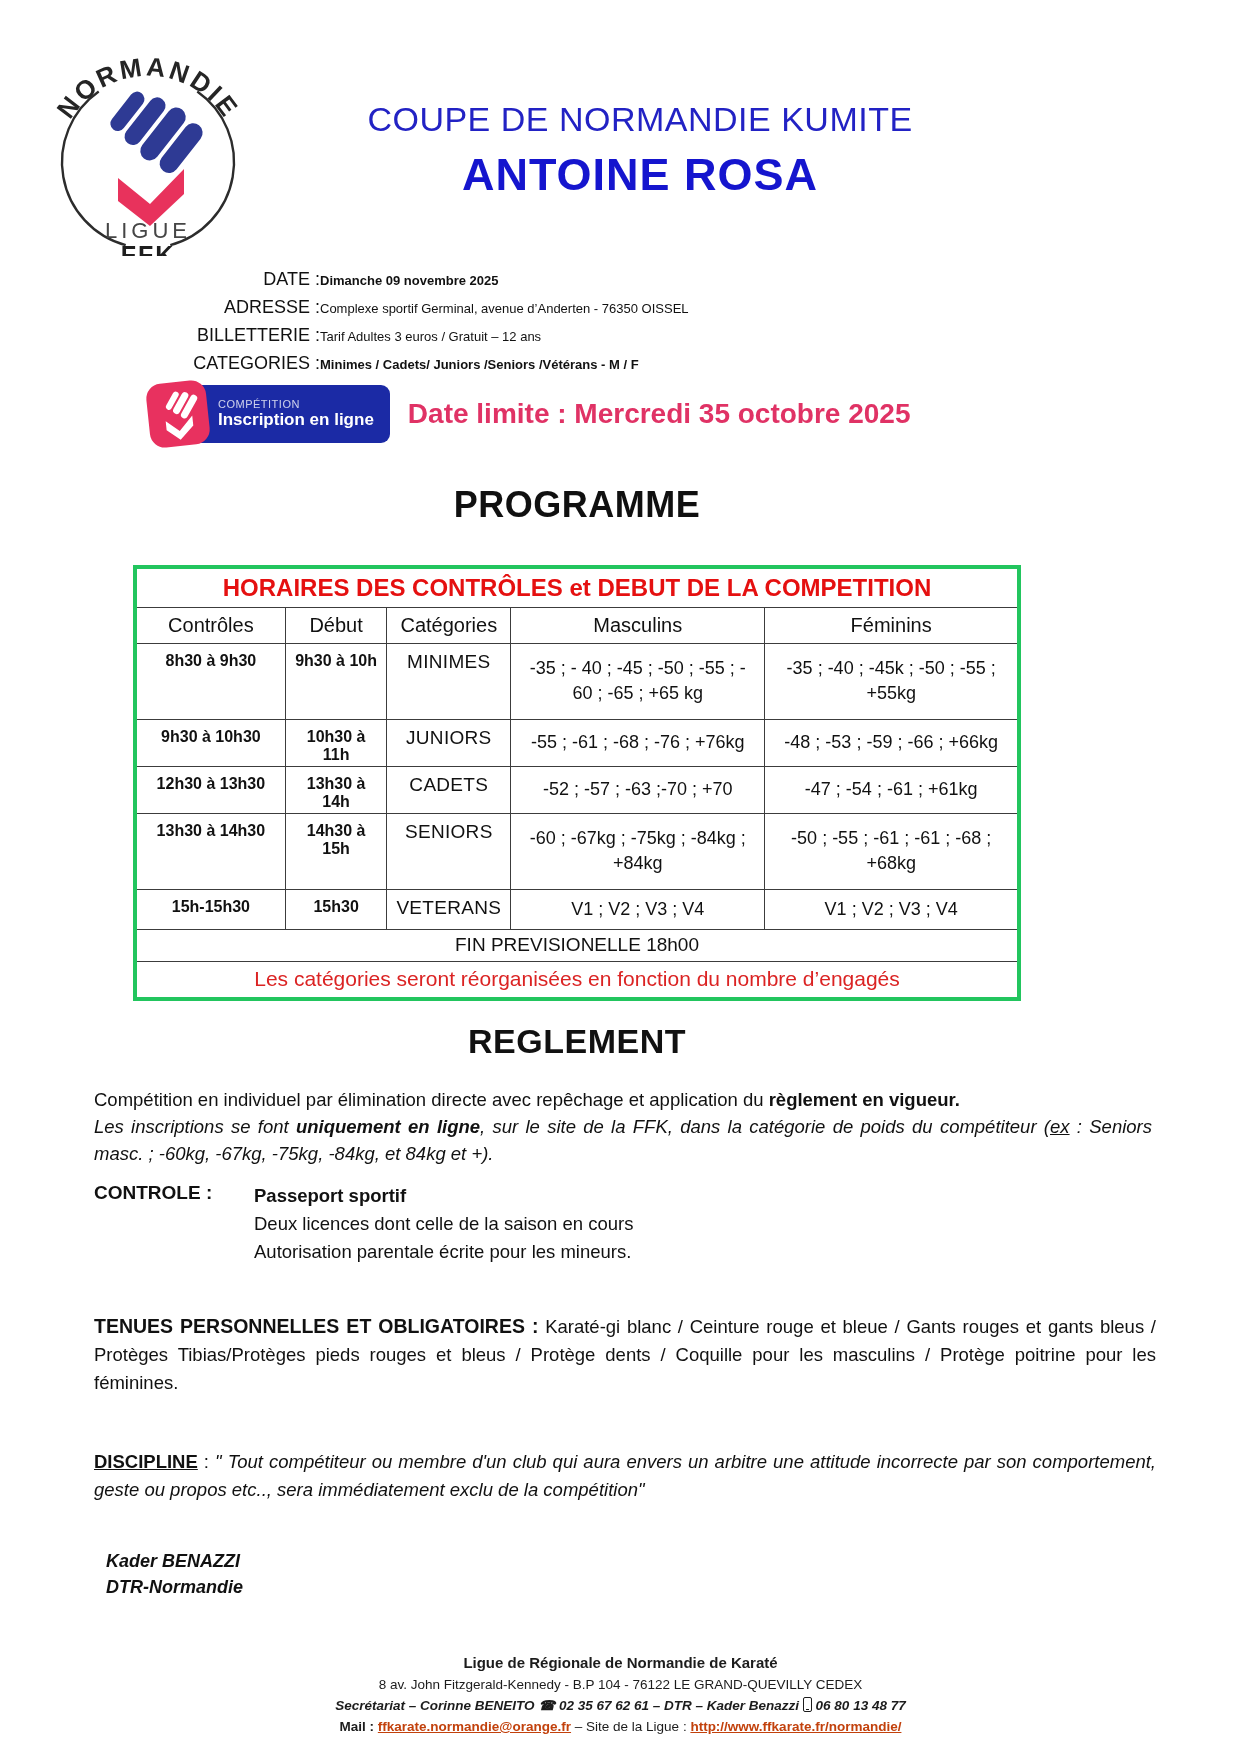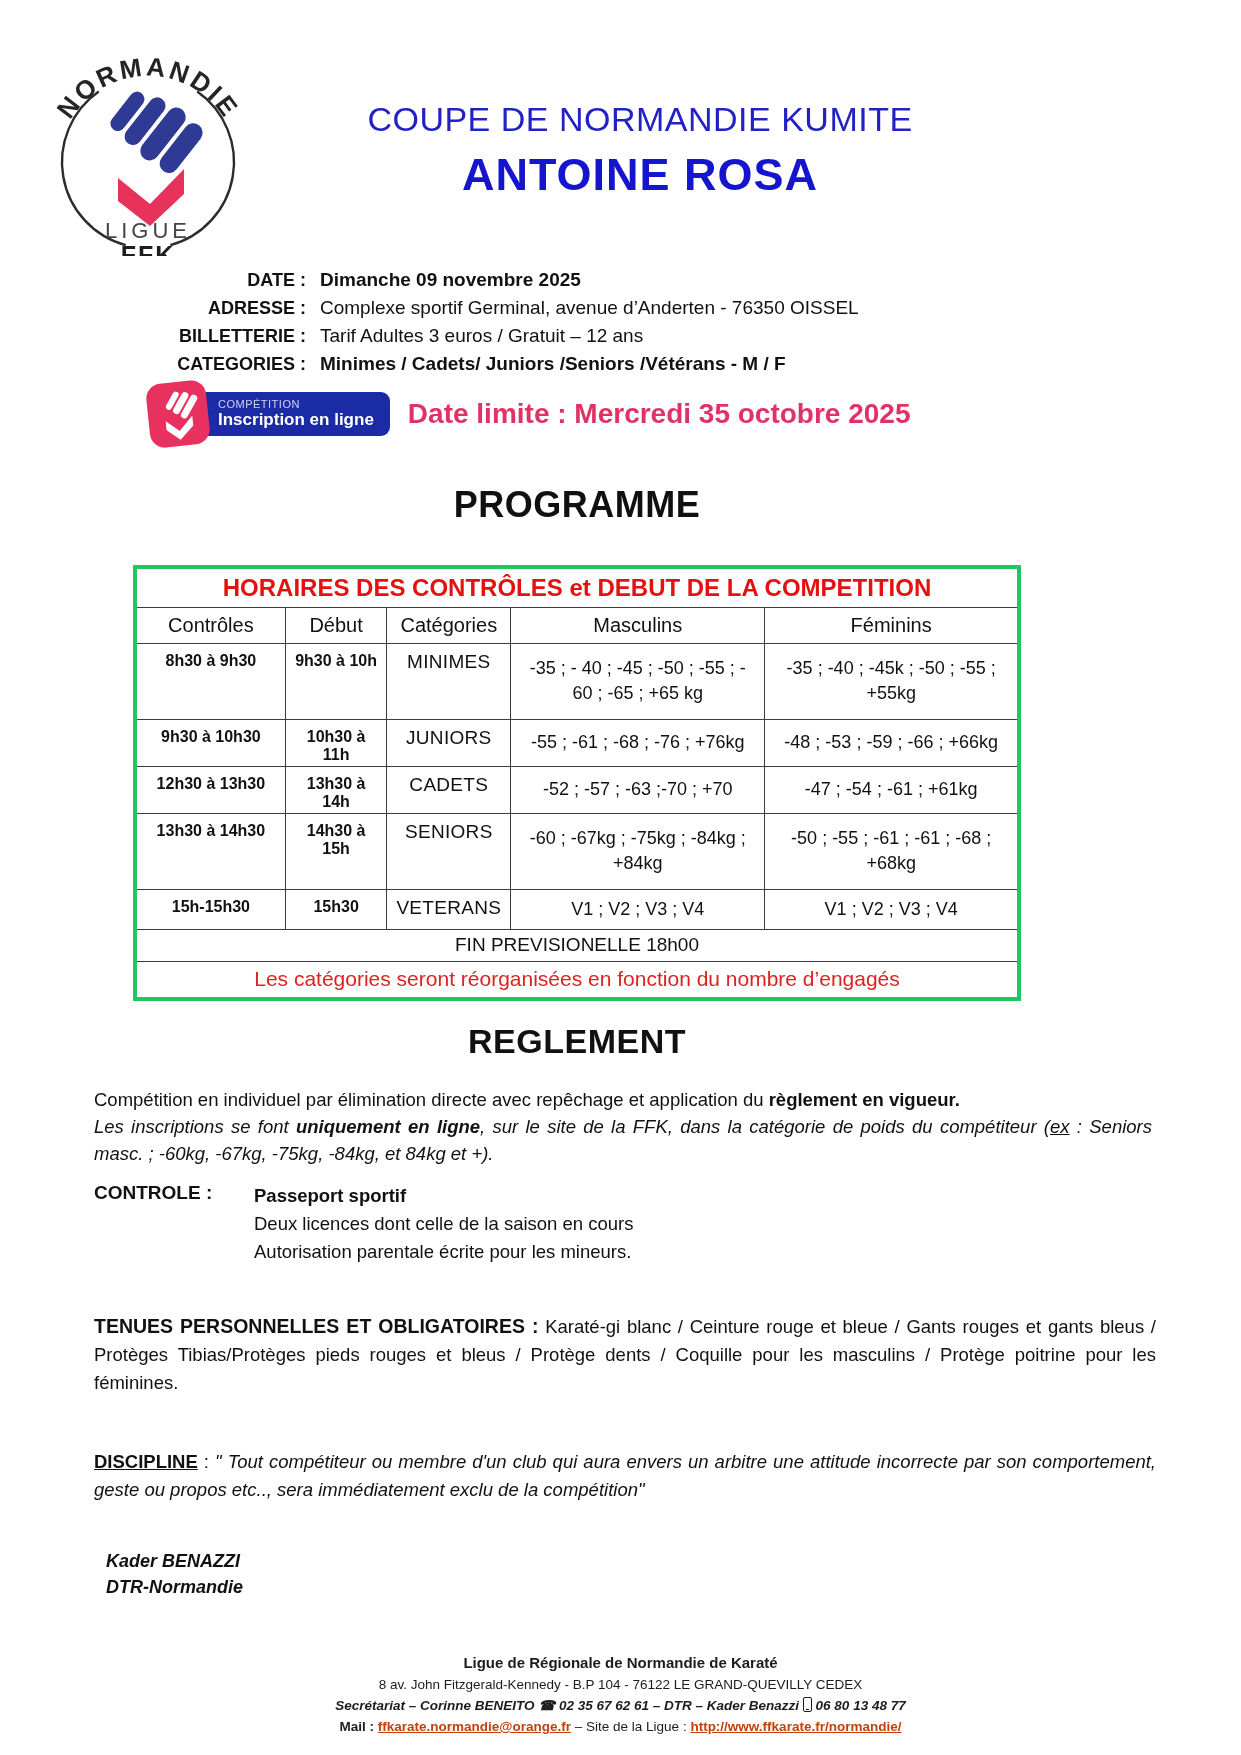--- a/index.html
+++ b/index.html
@@ -14,32 +14,32 @@
   .logo { left:46px; top:42px; width:204px; height:214px; }
 
   
   .title-block { left:250px; top:100px; width:780px; text-align:center; }
   .title-1 { font-size:34px; font-weight:400; color:#2222C4; letter-spacing:0.5px; }
   .title-2 { font-size:45px; font-weight:bold; color:#1515CE; letter-spacing:1px; margin-top:10px; }
 
   
   .info-block { left:120px; top:266px; width:900px; }
   .info-row { display:flex; align-items:baseline; line-height:27px; }
-  .info-label { width:200px; text-align:right; font-weight:bold; font-size:18px; padding-right:14px; white-space:nowrap; }
-  .info-value { font-size:19px; white-space:nowrap; }
+  .info-label { width:200px; text-align:right; font-weight:normal; font-size:18px; white-space:nowrap; }
+  .info-value { font-size:13px; white-space:nowrap; }
   .info-bold { font-weight:bold; }
 
   
   .badge-row { left:148px; top:382px; display:flex; align-items:center; }
   .badge-fist {
     width:60px; height:64px; background:#E8315F; border-radius:15px;
     transform:rotate(-6deg); position:relative; z-index:2; flex:none;
   }
   .badge-pill {
-    background:#1B2AA5; border-radius:9px; color:#fff; height:44px;
+    background:#1B2AA5; border-radius:9px; color:#fff; height:58px;
     margin-left:-16px; padding:6px 16px 6px 26px; z-index:1; flex:none;
     display:flex; flex-direction:column; justify-content:center;
   }
   .badge-line1 { font-size:11px; color:rgba(255,255,255,0.78); letter-spacing:0.5px; }
   .badge-line2 { font-size:17px; font-weight:bold; }
   .deadline { margin-left:18px; font-size:28px; font-weight:bold; color:#E03265; white-space:nowrap; }
 
   
   .programme-heading { left:133px; top:484px; width:888px; text-align:center;
     font-size:36px; font-weight:bold; color:#101010; letter-spacing:0.5px; }

